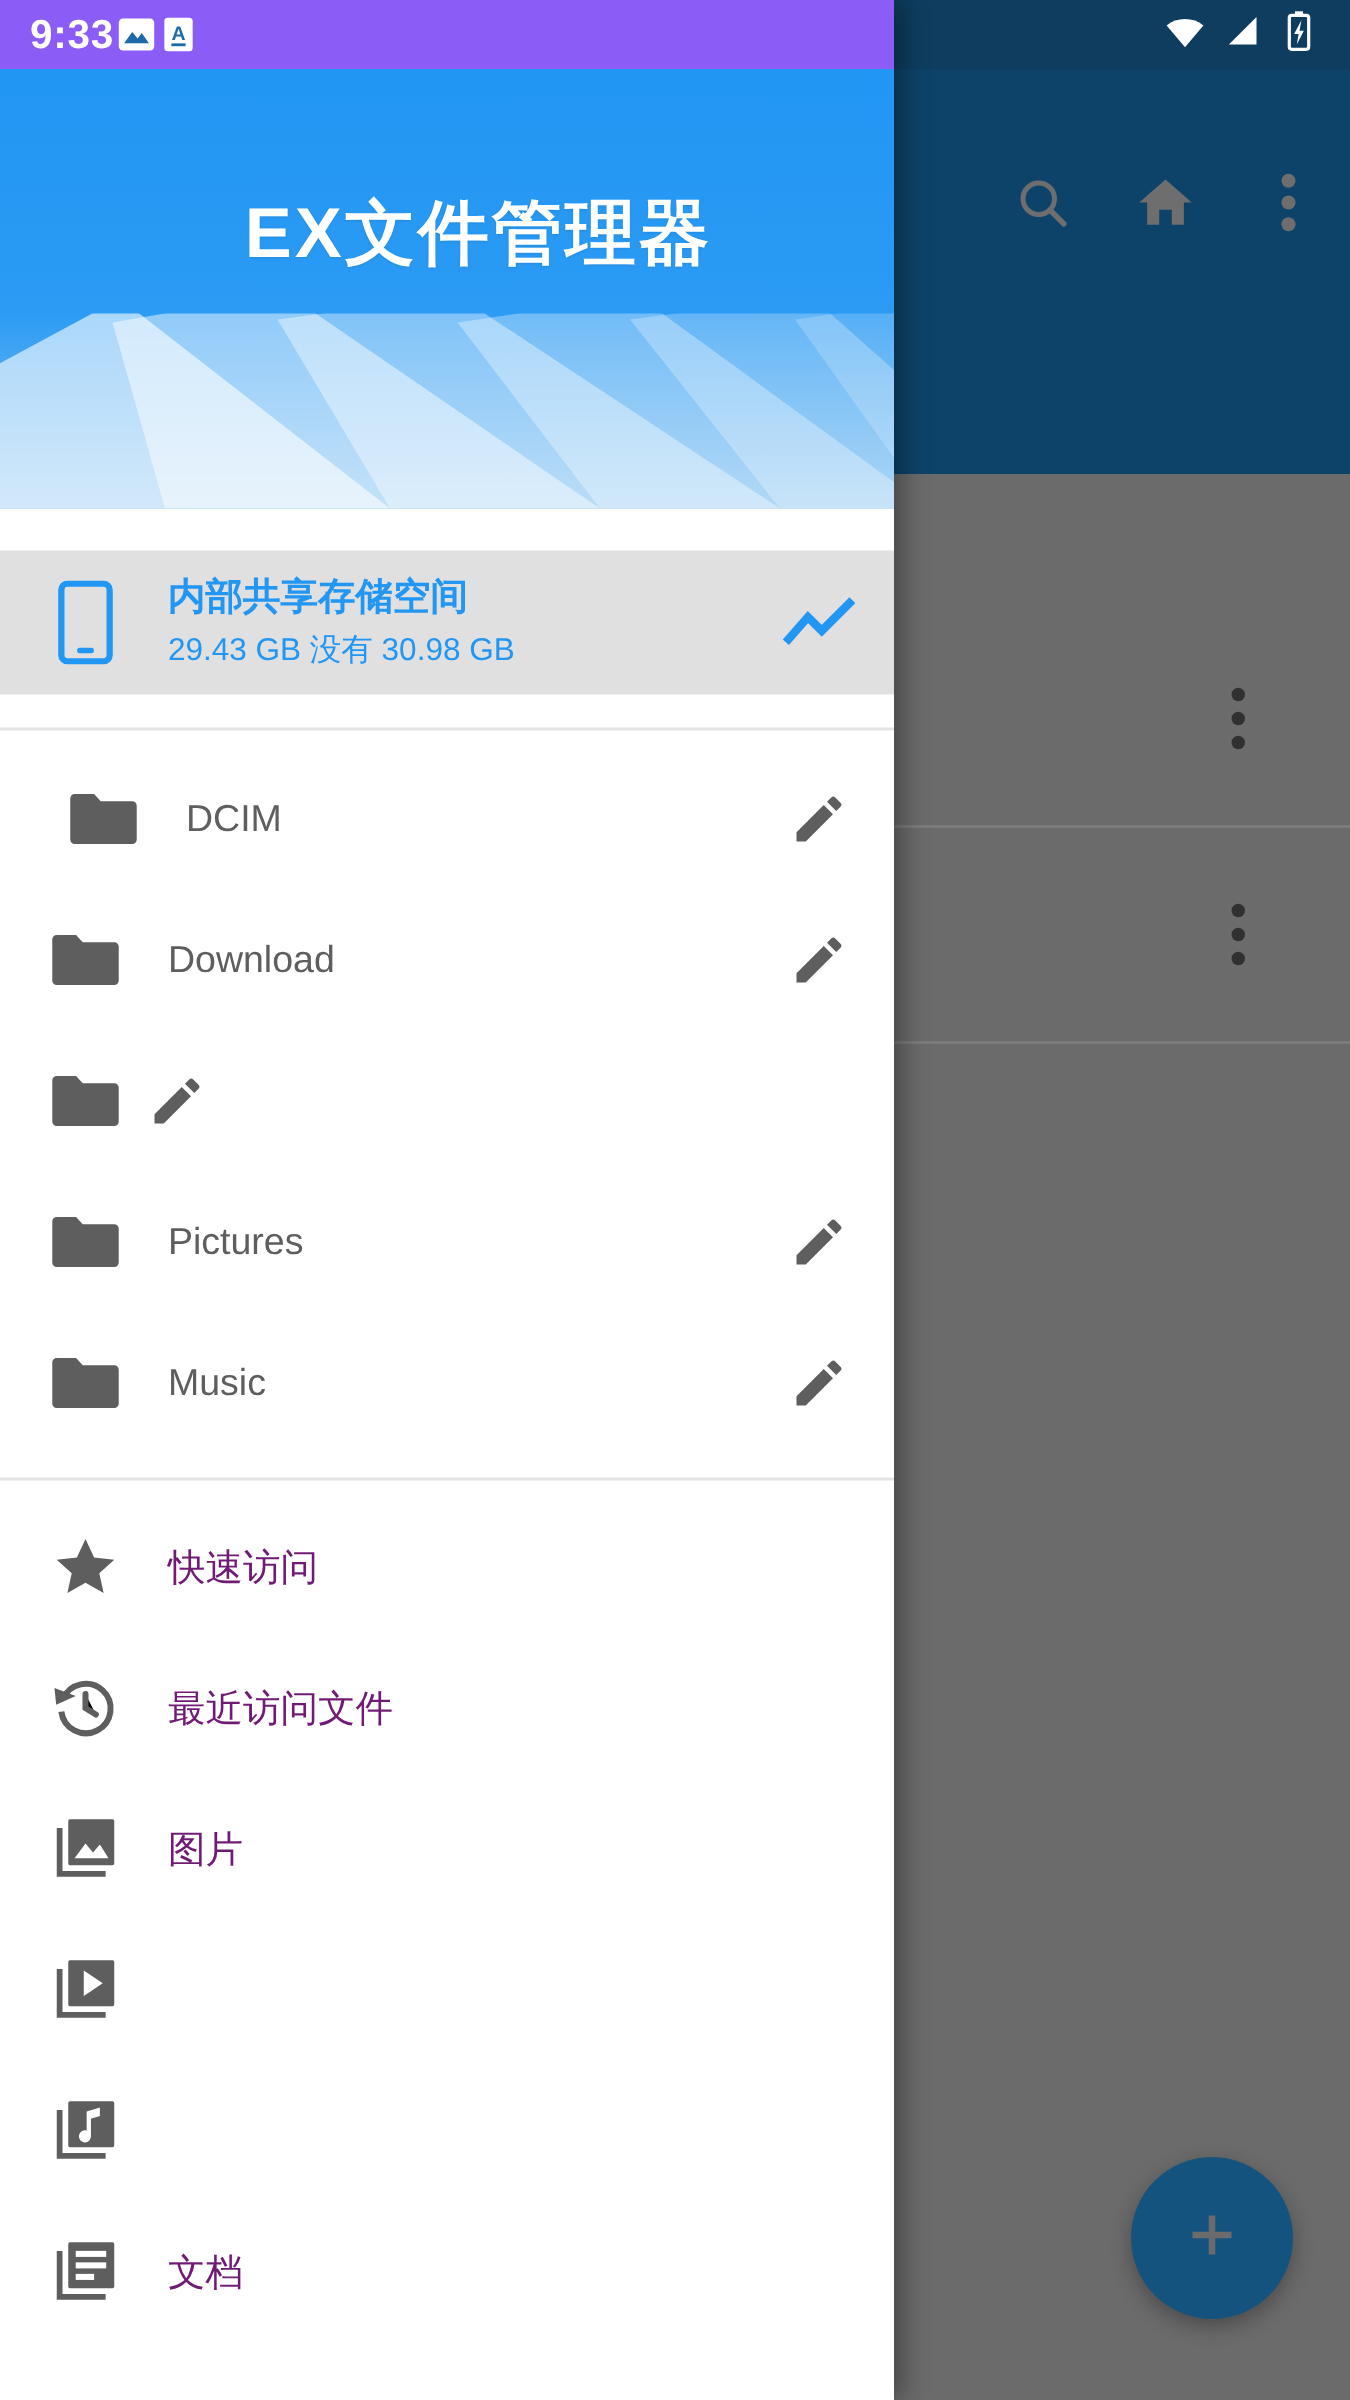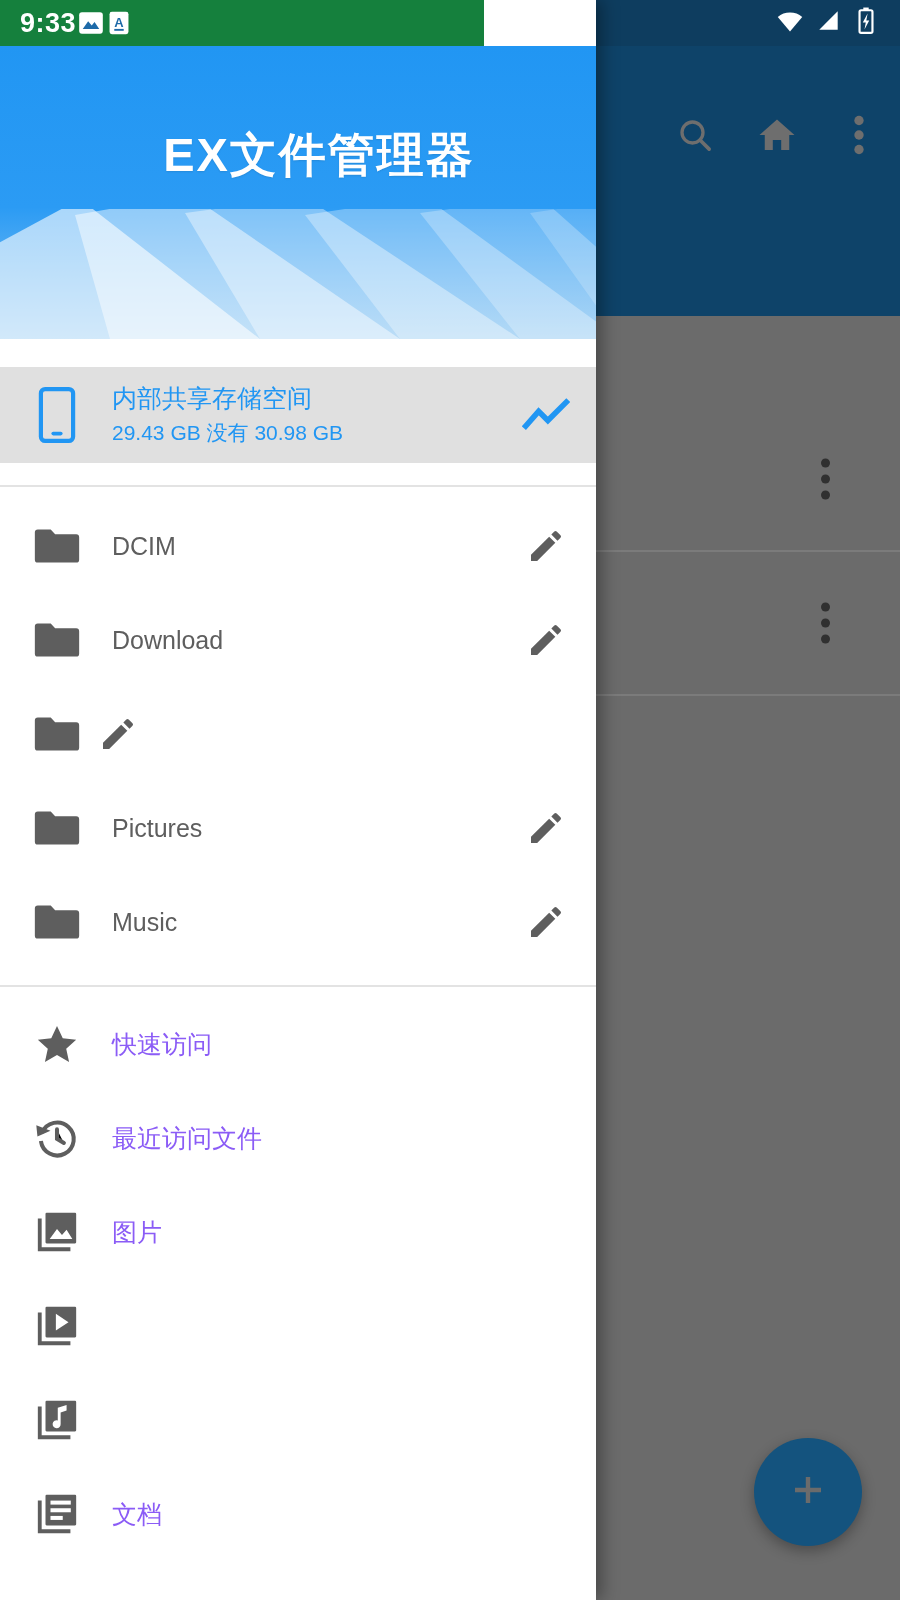--- a/index.html
+++ b/index.html
@@ -45,22 +45,22 @@
   .fab {
     position:absolute; right:38px; bottom:54px;
     width:108px; height:108px; border-radius:50%;
     background:#14537e;
     box-shadow:0 5px 14px rgba(0,0,0,.30);
     display:flex; align-items:center; justify-content:center;
   }
 
   
   .statusbar {
-    position:absolute; left:0; top:0; width:484px; height:46px;
-    background:#15803d; display:flex; align-items:center;
+    position:absolute; left:0; top:0; width:596px; height:46px;
+    background:#8b5cf6; display:flex; align-items:center;
     padding-left:20px; gap:2px; z-index:40;
   }
   .clock { color:#ffffff; font-size:27px; font-weight:bold; letter-spacing:.5px; }
   .sb-notif { width:26px; height:26px; display:flex; align-items:center; justify-content:center; }
 
   
   .drawer {
     position:absolute; left:0; top:0; width:596px; height:1600px;
     background:#ffffff; z-index:30;
     box-shadow:6px 0 16px rgba(0,0,0,.34);
@@ -97,21 +97,21 @@
 
   .list { background:#ffffff; }
   .row {
     display:flex; align-items:center; height:94px;
     padding:0 20px 0 26px;
   }
   .row-icon { width:62px; display:flex; justify-content:center; align-items:center; }
   .row-label {
     flex:1; padding-left:24px; font-size:25px; color:#5e5e5e;
   }
-  .row-label.cjk { color:#8b5cf6; }
+  .row-label.cjk { color:#701a75; }
   .row-action { width:60px; display:flex; justify-content:center; align-items:center; }
 
   .section-gap { height:16px; background:#ffffff; }
 </style>
 </head>
 <body>
 
 <div id="root">
 
   <div class="bg-app">
@@ -206,36 +206,36 @@
     <div class="header-gap"></div>
 
     <div class="storage">
       <span class="storage-icon">
         <svg width="40" height="56" viewBox="0 0 26 40">
           <rect x="1.5" y="1.5" width="23" height="37" rx="3" fill="none" stroke="#2196f3" stroke-width="3"></rect>
           <rect x="9" y="32" width="8" height="2.6" rx="1.3" fill="#2196f3"></rect>
         </svg>
       </span>
       <span class="storage-text">
-        <span class="storage-title" style="display:block;">内部共享存储空间</span>
+        <span class="storage-title" style="display:block;font-weight:bold;">内部共享存储空间</span>
         <span class="storage-sub" style="display:block;">29.43 GB 没有 30.98 GB</span>
       </span>
       <span class="storage-chart">
         <svg width="48" height="36" viewBox="0 0 26 18">
             <polyline points="2,15 9,7 14,12 24,2" fill="none" stroke="#2196f3" stroke-width="3" stroke-linecap="square" stroke-linejoin="miter"></polyline>
           </svg>
       </span>
     </div>
 
     <div class="gap-white"></div>
     <div class="divider"></div>
 
     <div class="list">
 
-      <div class="row" style="margin-top:12px;">
+      <div class="row" style="margin-top:12px;margin-left:12px;">
         <span class="row-icon">
           <svg width="48" height="38" viewBox="0 0 26 20">
               <path fill="#5e5e5e" d="M1 2.6 A1.6 1.6 0 0 1 2.6 1 H9.6 L12 3.6 H23.4 A1.6 1.6 0 0 1 25 5.2 V17.4 A1.6 1.6 0 0 1 23.4 19 H2.6 A1.6 1.6 0 0 1 1 17.4 Z"></path>
             </svg>
         </span>
         <span class="row-label">DCIM</span>
         <span class="row-action">
           <svg width="40" height="40" viewBox="0 0 24 24">
               <path fill="#5e5e5e" d="M3 17.3 L3 21 L6.7 21 L17.6 10.1 L13.9 6.4 Z M20.7 7 A1 1 0 0 0 20.7 5.6 L18.4 3.3 A1 1 0 0 0 17 3.3 L15.2 5.1 L18.9 8.8 Z"></path>
             </svg>

